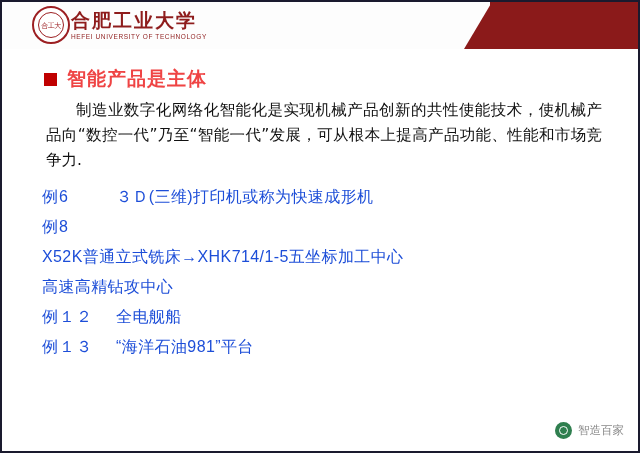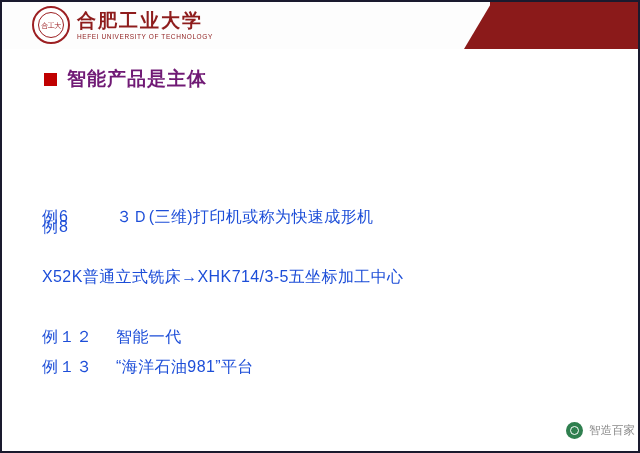--- a/index.html
+++ b/index.html
@@ -45,21 +45,21 @@
     left: -26px; top: 0;
     width: 0; height: 0;
     border-top: 47px solid transparent;
     border-right: 28px solid #8b1a1a;
   }
   .logo-wrap {
     position: absolute;
     left: 30px; top: 4px;
     display: flex;
     align-items: center;
-    gap: 7px;
+    gap: 1px;
   }
   .logo-seal {
     width: 38px; height: 38px;
     border-radius: 50%;
     border: 2px solid #9c1f22;
     box-sizing: border-box;
     position: relative;
     background: #ffffff;
   }
   .logo-seal:before {
@@ -117,21 +117,21 @@
     gap: 10px;
   }
   .bullet-square {
     width: 13px; height: 13px;
     background: #c00000;
   }
   .slide-title {
     font-family: "DejaVu Sans", sans-serif;
     font-size: 19px;
     font-weight: bold;
-    color: #701a75;
+    color: #ef4444;
     letter-spacing: 1px;
   }
 
   .paragraph {
     position: absolute;
     left: 44px; top: 49px;
     width: 556px;
     font-family: "DejaVu Sans", sans-serif;
     font-size: 15.5px;
     color: #111111;
@@ -154,27 +154,26 @@
     height: 30px;
     line-height: 30px;
     white-space: nowrap;
   }
   .item-label {
     min-width: 74px;
     letter-spacing: 1px;
   }
   .item-text {
     letter-spacing: 0.4px;
-    margin-top: 20px;
   }
 
   
   .footer-badge {
     position: absolute;
-    right: 3px;
+    right: 14px;
     bottom: 12px;
     display: flex;
     align-items: center;
     gap: 6px;
     color: #8a8a8a;
     font-size: 11.5px;
     font-family: "DejaVu Sans", sans-serif;
   }
   .qr-dot {
     width: 17px; height: 17px;
@@ -212,37 +211,39 @@
     </div>
   </div>
 
   <div class="body">
 
     <div class="title-row">
       <div class="bullet-square"></div>
       <div class="slide-title">智能产品是主体</div>
     </div>
 
+    <div class="paragraph">制造业数字化网络化智能化是实现机械产品创新的共性使能技术，使机械产品向“数控一代”乃至“智能一代”发展，可从根本上提高产品功能、性能和市场竞争力.</div>
 
     <div class="list">
       <div class="list-item">
         <span class="item-label">例6</span>
         <span class="item-text">３Ｄ(三维)打印机或称为快速成形机</span>
       </div>
       <div class="list-item">
         <span class="item-label">例8</span>
       </div>
       <div class="list-item">
-        <span class="item-text">X52K普通立式铣床→XHK714/3-5五坐标加工中心</span>
-      </div>
-      <div class="list-item">
+        <span class="item-text">X52K普通立式铣床→XHK714/1-5五坐标加工中心</span>
+      </div>
+      <div class="list-item">
+        <span class="item-text">高速高精钻攻中心</span>
       </div>
       <div class="list-item">
         <span class="item-label">例１２</span>
-        <span class="item-text">智能一代</span>
+        <span class="item-text">全电舰船</span>
       </div>
       <div class="list-item">
         <span class="item-label">例１３</span>
         <span class="item-text">“海洋石油981”平台</span>
       </div>
     </div>
 
     <div class="footer-badge">
       <span class="qr-dot"></span>
       <span>智造百家</span>

